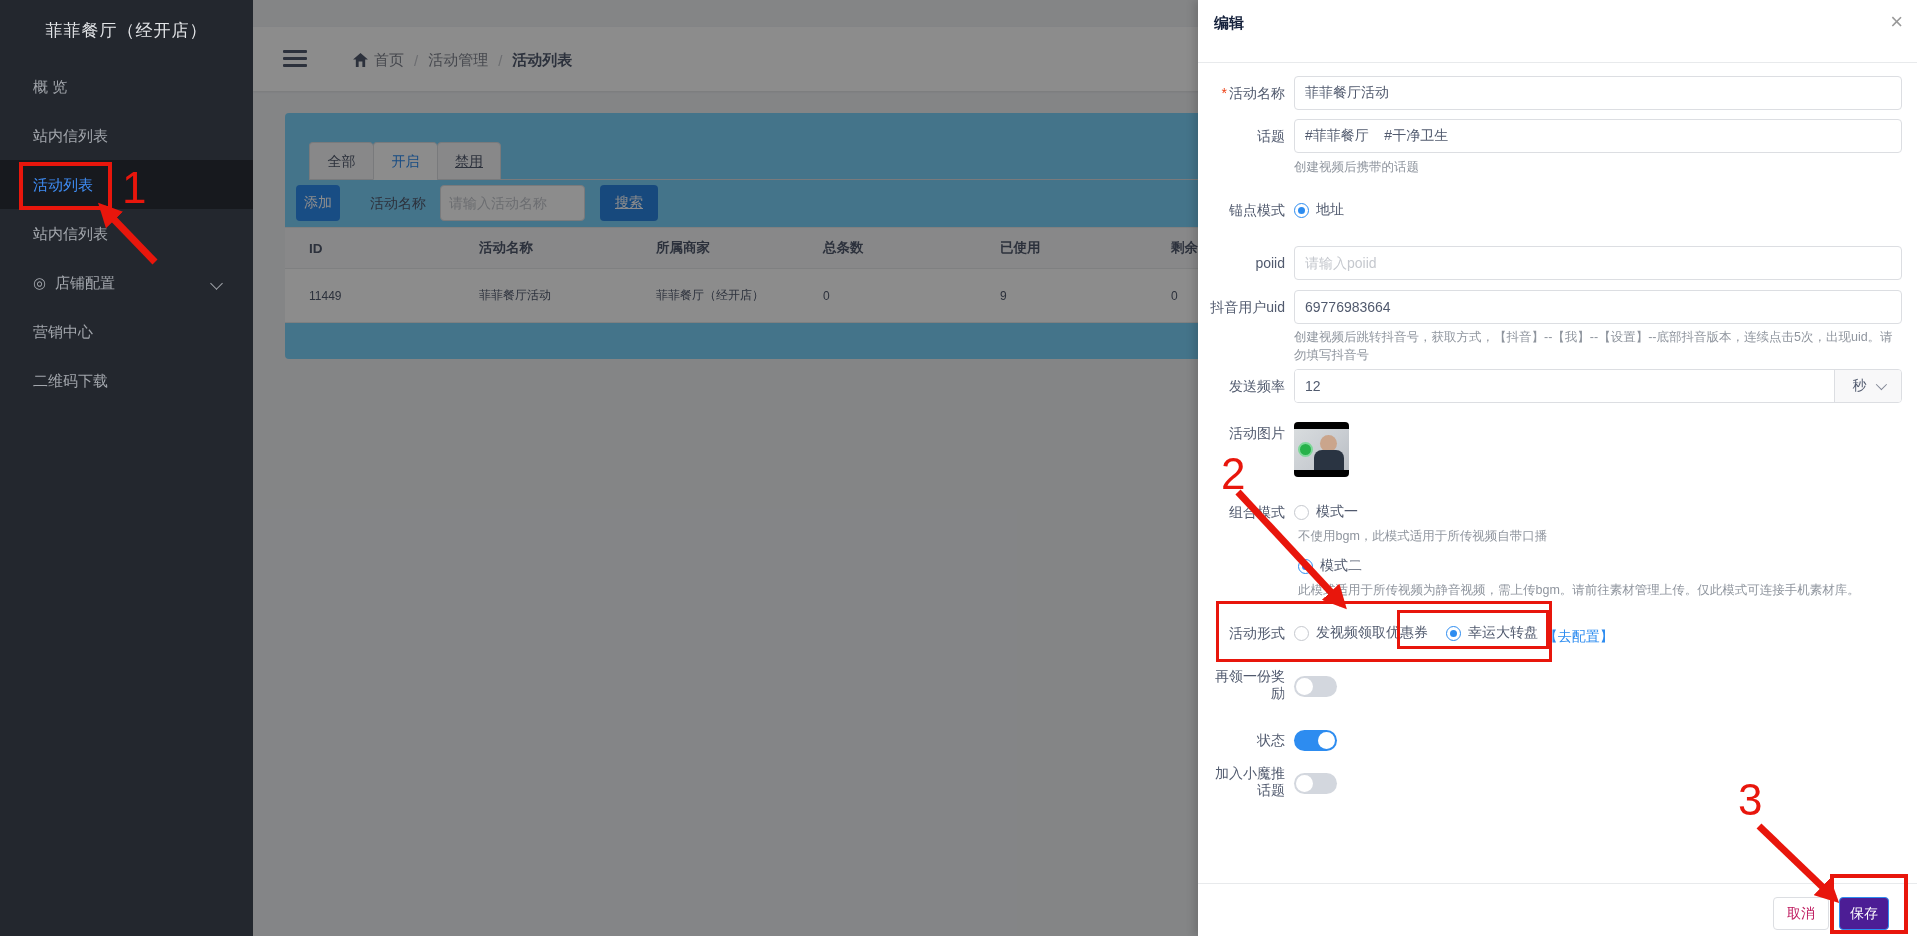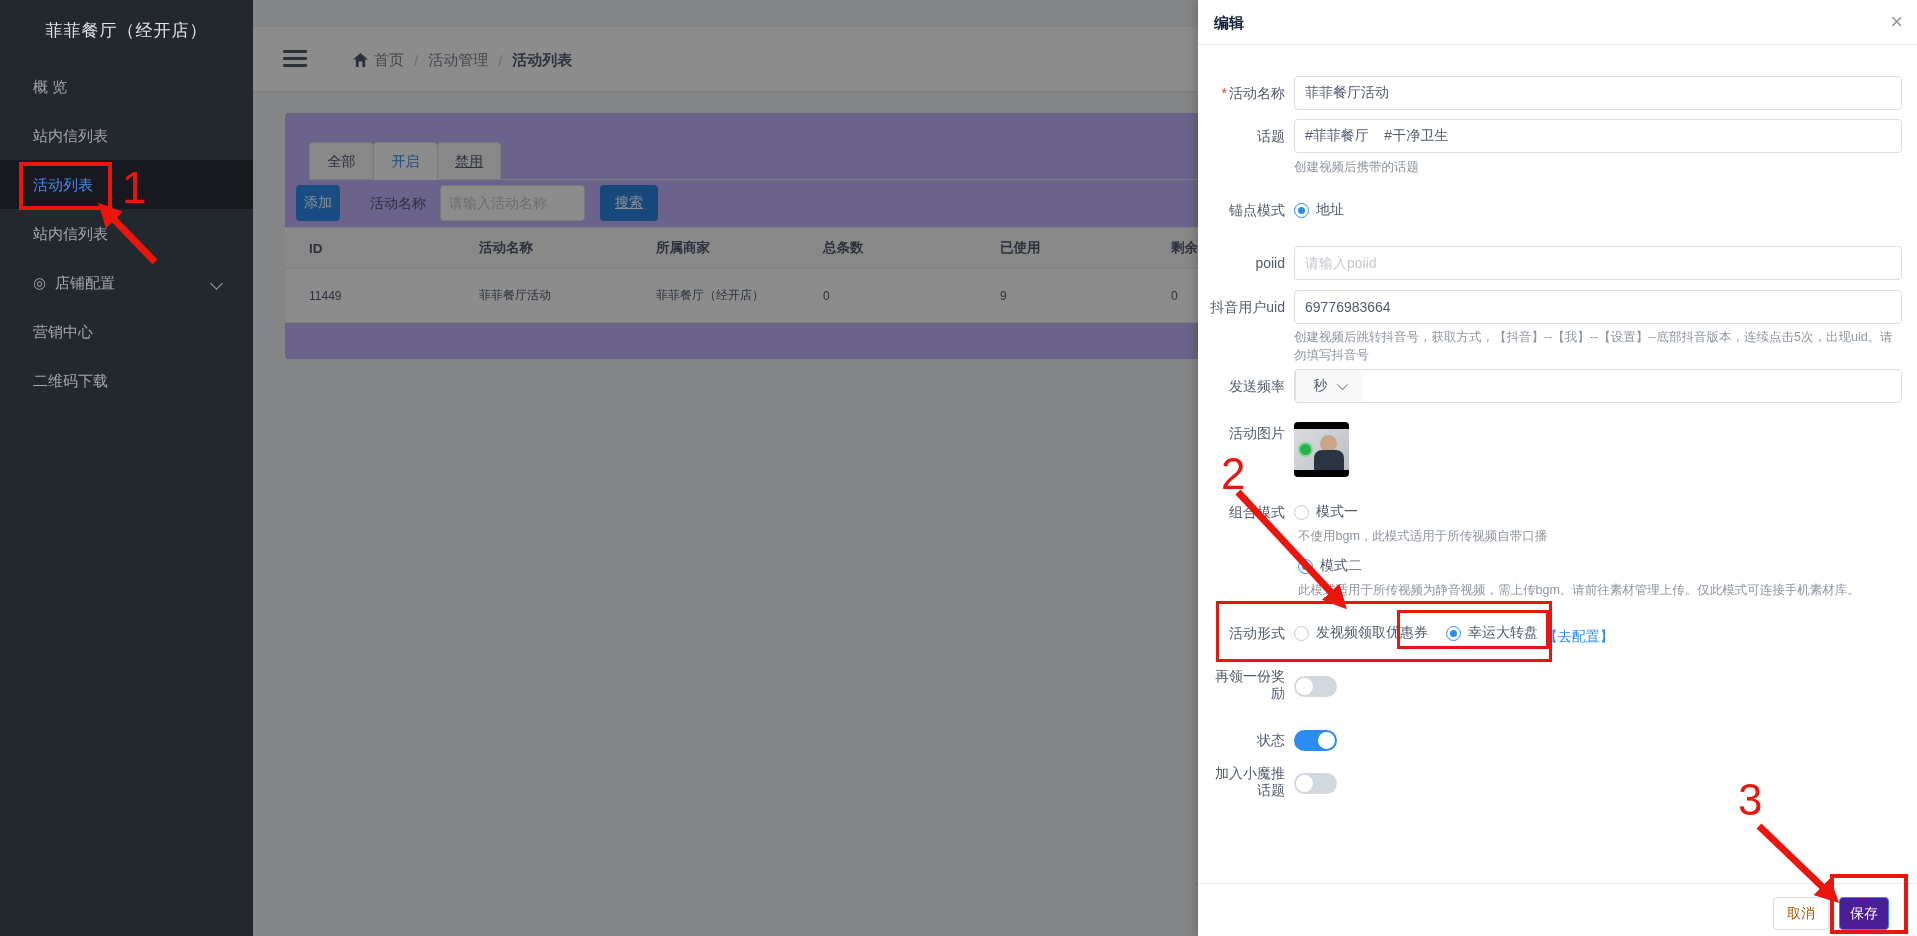--- a/index.html
+++ b/index.html
@@ -18,42 +18,42 @@
   
   .main { position:absolute; left:253px; top:0; right:0; bottom:0; background:#f0f2f5;margin-top:27px; }
   .topbar { position:absolute; left:0; top:0; right:0; height:64px; background:#fff; box-shadow:0 1px 2px rgba(0,0,0,.08); }
   .hamburger { position:absolute; left:30px; top:23px; width:24px; cursor:pointer; }
   .hamburger span { display:block; height:3px; background:#515a6e; margin-bottom:4px; border-radius:1px; }
   .crumbs { position:absolute; left:100px; top:23px; height:20px; display:flex; align-items:center; gap:10px; font-size:15px; color:#80848f; }
   .crumbs .sep { color:#c5c8ce; }
   .crumb-cur { color:#515a6e; font-weight:bold; }
   .home-ico { width:15px; height:14px; display:inline-block; margin-right:6px; vertical-align:-2px; }
 
-  .card { position:absolute; left:32px; top:86px; width:1400px; height:246px; background:#c4b5fd; border-radius:4px; }
+  .card { position:absolute; left:32px; top:86px; width:1400px; height:246px; background:#7dd3fc; border-radius:4px; }
   .tabs { position:absolute; left:24px; top:29px; right:24px; height:38px; border-bottom:1px solid #dcdee2; display:flex; }
   .tab { width:64px; height:38px; line-height:37px; text-align:center; background:#f8f8f9; border:1px solid #dcdee2; border-right-width:0; font-size:14px; color:#515a6e; cursor:pointer; border-radius:4px 4px 0 0; }
   .tab:last-child { border-right-width:1px;text-decoration:underline; }
   .tab.active { background:#fff; color:#2d8cf0; border-bottom-color:#fff; }
   .tbar-btn { position:absolute; height:36px; border-radius:4px; color:#fff; font-size:14px; border:none; cursor:pointer; }
   .btn-add { left:11px; top:72px; width:44px; background:#2d8cf0; }
   .btn-search { left:315px; top:72px; width:58px; background:#2b85e4;text-decoration:underline; }
   .tbar-label { position:absolute; left:85px; top:82px; font-size:14px; color:#515a6e; }
   .tbar-input { position:absolute; left:155px; top:72px; width:145px; height:36px; border:1px solid #dcdee2; border-radius:4px; padding:0 8px; font-size:14px; color:#515a6e; font-family:inherit; }
   .tbar-input::placeholder { color:#c5c8ce; }
   .thead { position:absolute; left:0; top:114px; width:100%; height:42px; background:#f8f8f9; border-top:1px solid #e8eaec; border-bottom:1px solid #e8eaec; }
   .trow  { position:absolute; left:0; top:156px; width:100%; height:54px; background:#fff; border-bottom:1px solid #e8eaec; }
   .tc { position:absolute; top:0; height:100%; display:flex; align-items:center; font-size:12px; color:#515a6e; white-space:nowrap; }
   .thead .tc { font-weight:bold; font-size:13.5px; }
   .c0{left:24px} .c1{left:194px} .c2{left:371px} .c3{left:538px} .c4{left:715px} .c5{left:886px}
 
   .dim { position:absolute; left:253px; top:0; right:0; bottom:0; background:rgba(0,0,0,.45); z-index:70; }
 
   
   .drawer { position:absolute; left:1198px; top:0; width:719px; height:936px; background:#fff; z-index:100; box-shadow:-4px 0 8px rgba(0,0,0,.15); }
-  .d-head { position:absolute; left:0; top:0; width:100%; height:45px; border-bottom:1px solid #e8eaec; }
+  .d-head { position:absolute; left:0; top:0; width:100%; height:63px; border-bottom:1px solid #e8eaec; }
   .d-title { position:absolute; left:16px; top:14px; font-size:15px; font-weight:bold; color:#17233d; }
   .d-close { position:absolute; right:14px; top:9px; font-size:22px; color:#999; cursor:pointer; line-height:26px; }
   .frow { position:absolute; left:0; width:100%; }
   .flabel { position:absolute; left:10px; width:77px; text-align:right; font-size:14px; color:#515a6e; line-height:17px; }
   .flabel .req { color:#ed4014; margin-right:2px; }
   .fctl { position:absolute; left:96px; width:608px; }
   .f-input { width:608px; height:34px; border:1px solid #dcdee2; border-radius:4px; padding:0 10px; font-size:14px; color:#515a6e; font-family:inherit; background:#fff; }
   .f-input::placeholder { color:#c5c8ce; }
   .hint { position:absolute; left:96px; width:608px; font-size:12.5px; color:#8f959e; line-height:18px; }
   .radio { display:inline-flex; align-items:center; gap:7px; font-size:14px; color:#515a6e; cursor:pointer; margin-right:22px; }
@@ -69,21 +69,21 @@
   .inp-group input { flex:1; border:none; outline:none; padding:0 10px; font-size:14px; color:#515a6e; font-family:inherit; }
   .inp-append { width:67px; border-left:1px solid #dcdee2; background:#f8f8f9; display:flex; align-items:center; justify-content:center; gap:9px; font-size:14px; color:#515a6e; cursor:pointer; }
   .sel-chevron { width:8px; height:8px; border-right:1.4px solid #808695; border-bottom:1.4px solid #808695; transform:rotate(45deg) translateY(-2px); }
   .thumb { position:relative; width:55px; height:55px; border-radius:4px; background:#000; overflow:hidden; cursor:pointer; }
   .thumb .frame { position:absolute; left:0; top:7px; width:55px; height:41px; background:linear-gradient(135deg,#d8dcde 0%,#c9cdd2 55%,#b9bec4 100%); }
   .thumb .head { position:absolute; left:26px; top:13px; width:17px; height:17px; border-radius:50%; background:#caa58c; }
   .thumb .body { position:absolute; left:20px; top:28px; width:30px; height:20px; border-radius:8px 8px 0 0; background:#2a3442; }
   .thumb .logo { position:absolute; left:4px; top:20px; width:15px; height:15px; border-radius:50%; background:#27b24a; border:2px solid #7fd89a; }
   .d-foot { position:absolute; left:0; top:883px; width:100%; height:53px; border-top:1px solid #e8eaec; background:#fff; }
   .btn { position:absolute; top:13px; height:33px; border-radius:4px; font-size:14px; cursor:pointer; font-family:inherit; }
-  .btn-cancel { left:575px; width:56px; background:#fff; border:1px solid #dcdee2; color:#a16207; }
+  .btn-cancel { left:575px; width:56px; background:#fff; border:1px solid #dcdee2; color:#be185d; }
   .btn-save { left:641px; width:50px; background:#4c1d95; border:1px solid #2d8cf0; color:#fff; }
   .rbox { position:absolute; border:3px solid #e8160c; z-index:300; pointer-events:none; }
   .anum { position:absolute; color:#e8160c; font-size:44px; font-weight:500; z-index:300; pointer-events:none; line-height:1; }
   svg.arrows { position:absolute; left:0; top:0; width:1917px; height:936px; z-index:300; pointer-events:none; }
 </style>
 </head>
 <body>
 
 <div id="app">
 
@@ -188,20 +188,21 @@
     <div class="frow" style="top:290px">
       <div class="flabel" style="top:9px">抖音用户uid</div>
       <div class="fctl"><input class="f-input" value="69776983664" style=""></div>
     </div>
     <div class="hint" style="top:328px">创建视频后跳转抖音号，获取方式，【抖音】--【我】--【设置】--底部抖音版本，连续点击5次，出现uid。请勿填写抖音号</div>
 
     <div class="frow" style="top:369px">
       <div class="flabel" style="top:9px">发送频率</div>
       <div class="fctl">
         <div class="inp-group">
+          <input value="12" style="">
           <div class="inp-append">
             <span>秒</span>
               <span class="sel-chevron"></span>
           </div>
         </div>
       </div>
     </div>
 
     <div class="frow" style="top:420px">
       <div class="flabel" style="top:5px">活动图片</div>

